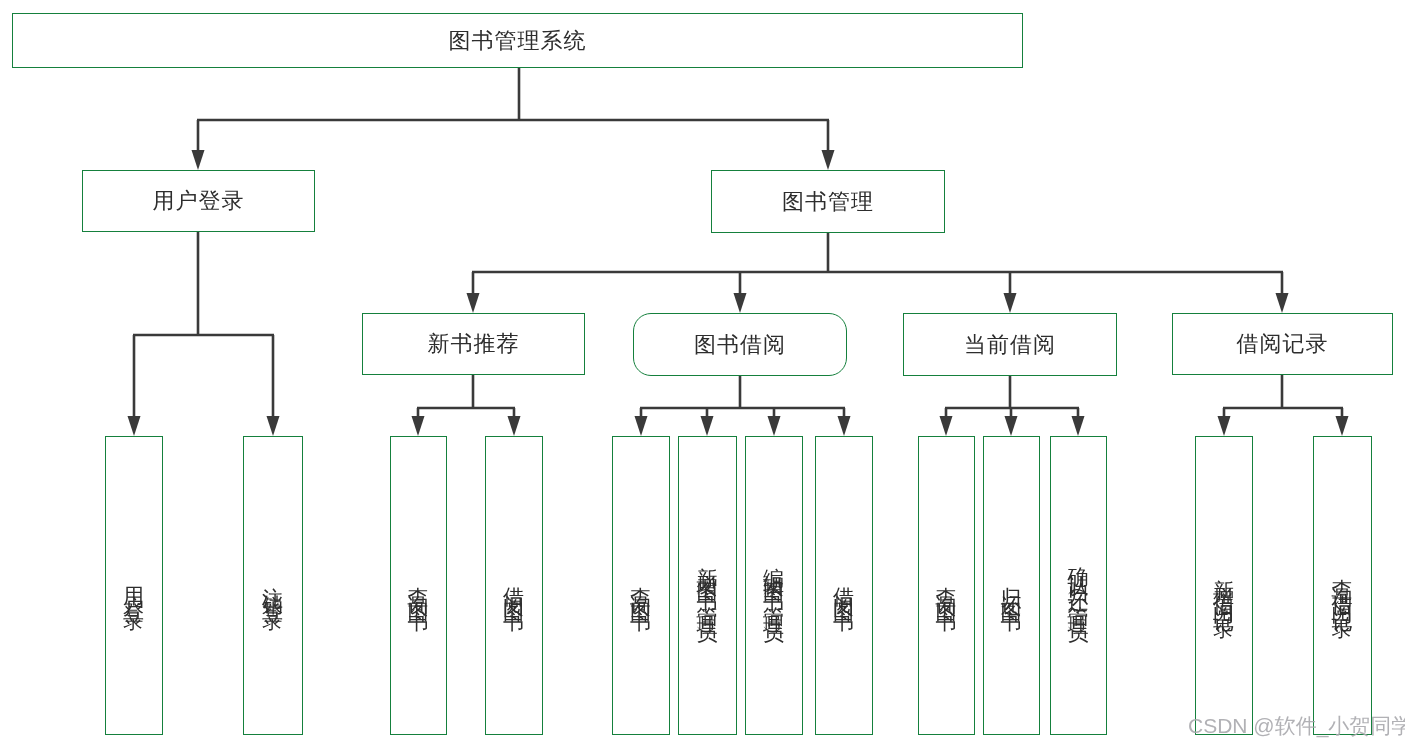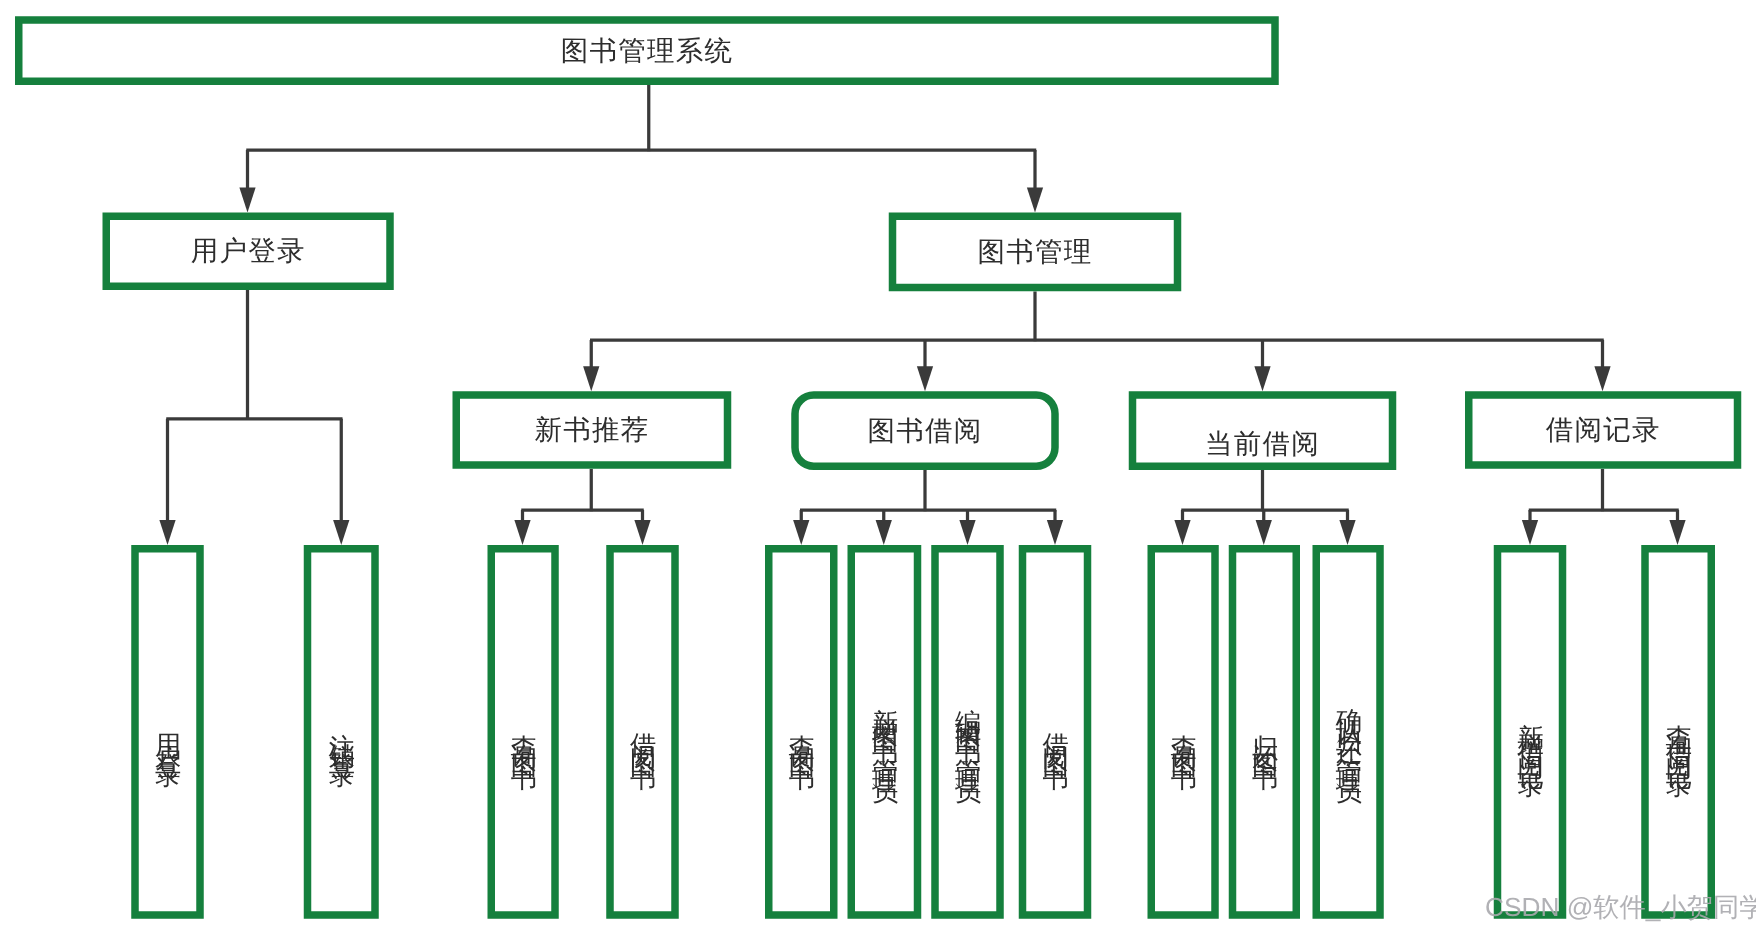--- a/index.html
+++ b/index.html
@@ -13,21 +13,21 @@
   }
   #connectors {
     position: absolute;
     left: 0; top: 0;
     width: 1405px; height: 747px;
     z-index: 1;
   }
   .node {
     position: absolute;
     box-sizing: border-box;
-    border: 6px solid #15803d;
+    border: 1px solid #15803d;
     background: #ffffff;
     color: #2d2d2d;
     display: flex;
     align-items: center;
     justify-content: center;
     z-index: 2;
   }
   .h-node { font-size: 22px; letter-spacing: 1px; }
   .v-node {
     writing-mode: vertical-rl;
@@ -37,21 +37,21 @@
     line-height: 1.0;
   }
   
   .n-root        { left: 12px;   top: 13px;  width: 1011px; height: 55px; }
   
   .n-user-login  { left: 82px;   top: 170px; width: 233px;  height: 62px; }
   .n-book-mgmt   { left: 711px;  top: 170px; width: 234px;  height: 63px; }
   
   .n-new-book    { left: 362px;  top: 313px; width: 223px;  height: 62px; }
   .n-book-borrow { left: 633px;  top: 313px; width: 214px;  height: 63px; border-radius: 18px; }
-  .n-cur-borrow  { left: 903px;  top: 313px; width: 214px;  height: 63px; align-items: flex-end; }
+  .n-cur-borrow  { left: 903px;  top: 313px; width: 214px;  height: 63px; }
   .n-records     { left: 1172px; top: 313px; width: 221px;  height: 62px; }
   
   .leaf { top: 436px; height: 299px; }
   .l1  { left: 105px;  width: 58px; }
   .l2  { left: 243px;  width: 60px; }
   .l3  { left: 390px;  width: 57px; }
   .l4  { left: 485px;  width: 58px; }
   .l5  { left: 612px;  width: 58px; }
   .l6  { left: 678px;  width: 59px; }
   .l7  { left: 745px;  width: 58px; }

